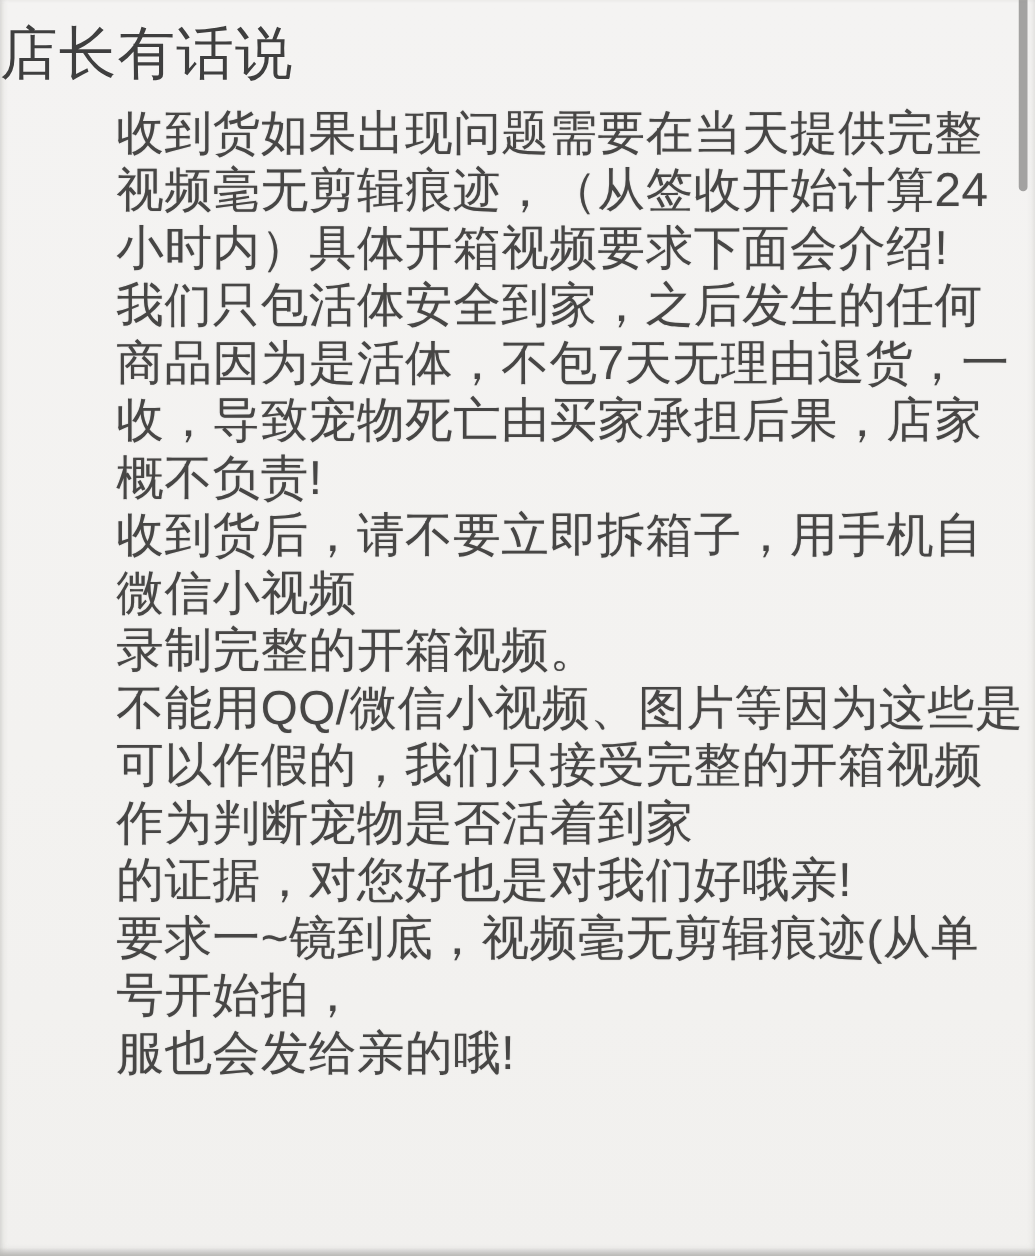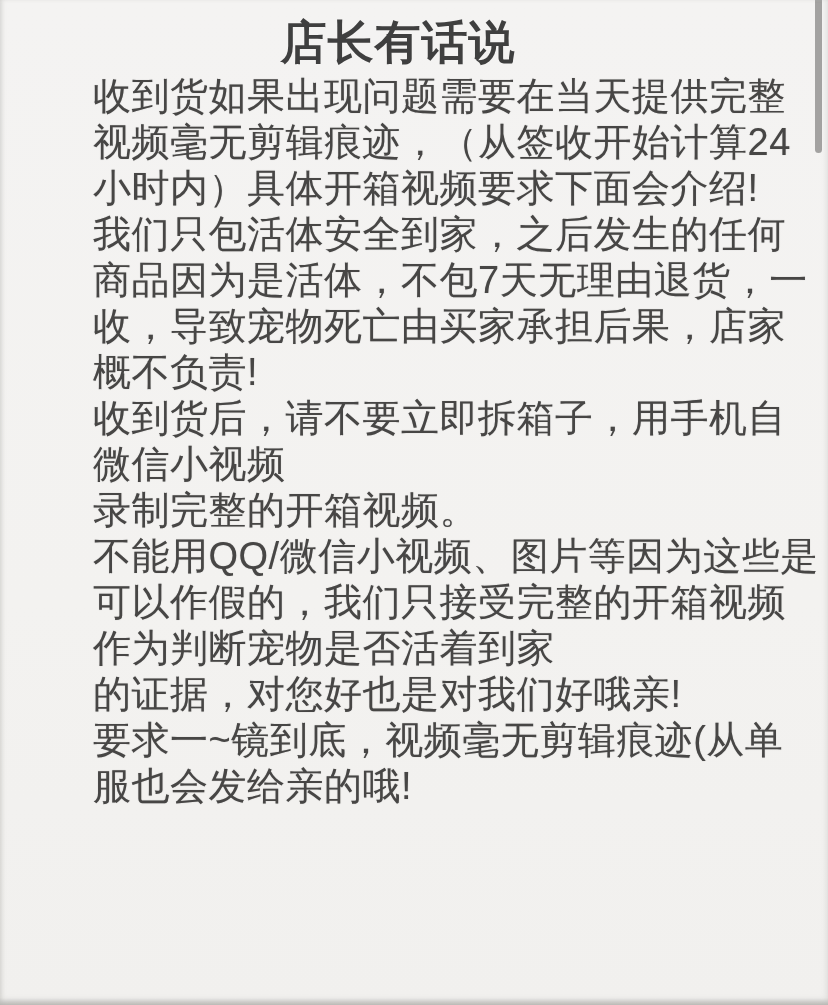--- a/index.html
+++ b/index.html
@@ -25,30 +25,29 @@
     position: absolute;
     inset: 0;
     pointer-events: none;
     box-shadow: inset 0 -4px 6px rgba(120,118,115,0.25), inset 2px 0 3px rgba(200,198,195,0.25);
   }
   .page-title {
     position: absolute;
     top: 12px;
     left: 0;
     width: 796px; 
-    text-align: center;
     font-size: 46px;
-    font-weight: bold;
+    font-weight: normal;
     color: #3f3f3f;
     letter-spacing: 1px;
     white-space: nowrap;
   }
   .body-lines {
     position: absolute;
-    top: 73px;
+    top: 84px;
     left: 93px;
     right: 40px;
   }
   .text-line {
     height: 46px;
     line-height: 46px;
     font-size: 38px;
     color: #474645;
     white-space: nowrap;
     letter-spacing: 0.5px;
@@ -90,20 +89,21 @@
       <div class="text-line">收，导致宠物死亡由买家承担后果，店家</div>
       <div class="text-line">概不负责!</div>
       <div class="text-line">收到货后，请不要立即拆箱子，用手机自</div>
       <div class="text-line">微信小视频</div>
       <div class="text-line">录制完整的开箱视频。</div>
       <div class="text-line">不能用QQ/微信小视频、图片等因为这些是</div>
       <div class="text-line">可以作假的，我们只接受完整的开箱视频</div>
       <div class="text-line">作为判断宠物是否活着到家</div>
       <div class="text-line">的证据，对您好也是对我们好哦亲!</div>
       <div class="text-line">要求一~镜到底，视频毫无剪辑痕迹(从单</div>
+      <div class="text-line">号开始拍，</div>
       <div class="text-line">服也会发给亲的哦!</div>
     </div>
 
   <div class="scrollbar-thumb"></div>
 
   <div class="bottom-edge"></div>
 
 </div>
 
 </body></html>

